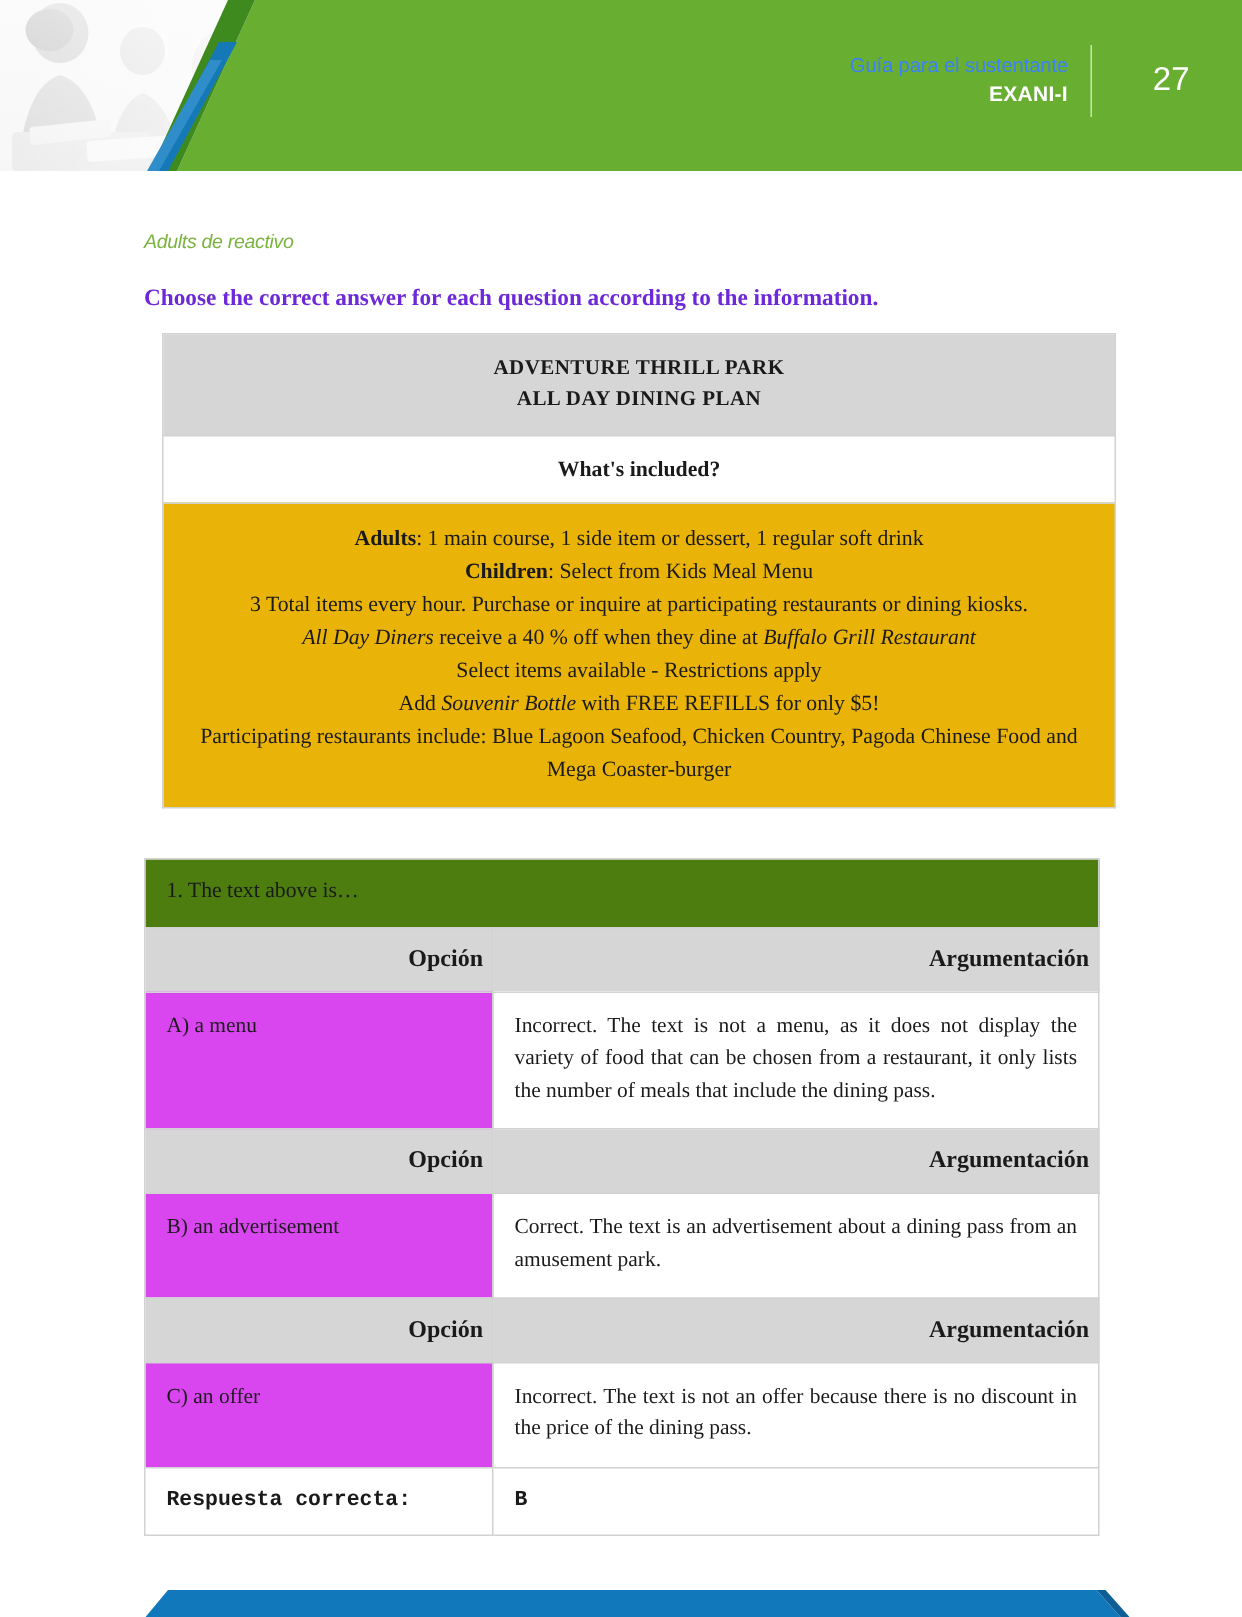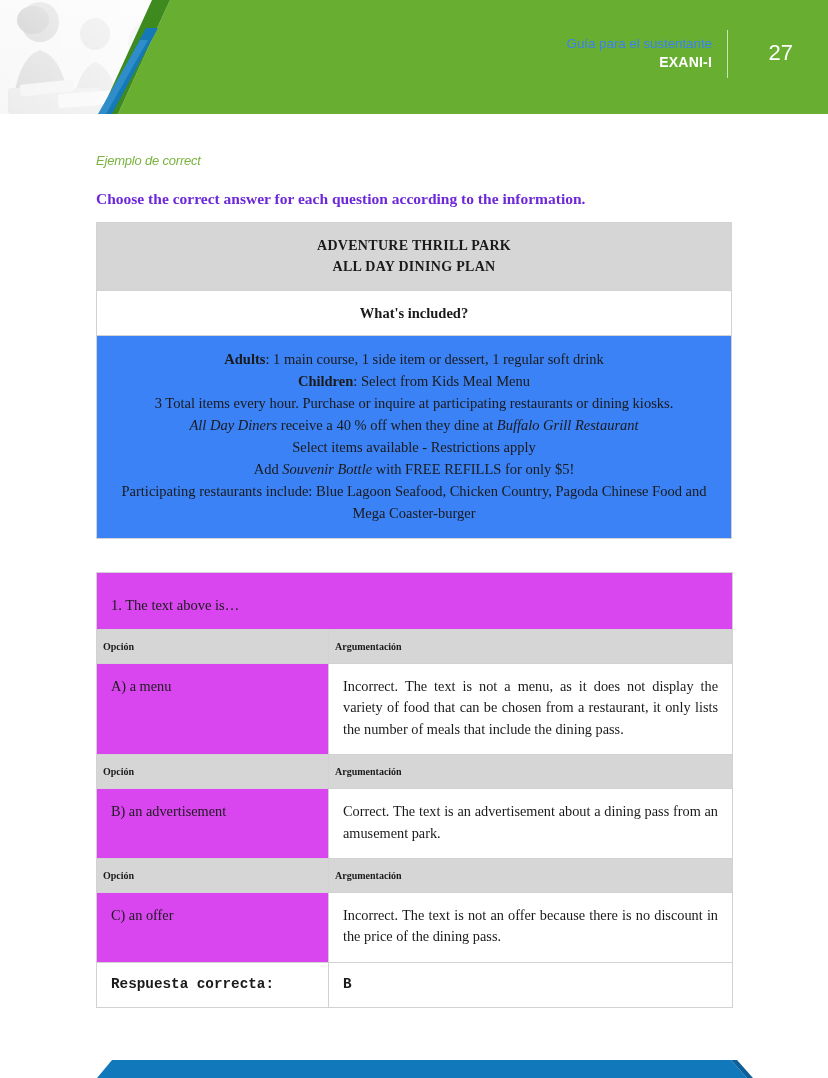--- a/index.html
+++ b/index.html
@@ -131,21 +131,21 @@
     width: 660px;
     font-size: 15.5px;
     font-weight: bold;
     color: #6d28d9;
   }
 
   
   .info-table {
     position: absolute;
     top: 108px;
-    left: 96px;
+    left: 108px;
     width: 636px;
     border-collapse: collapse;
     padding-left: 48px;
   }
   .info-table td {
     border: 1px solid #d2d2d2;
     padding: 9px 10px;
     text-align: center;
     font-size: 14.5px;
     line-height: 1.52;
@@ -158,21 +158,21 @@
     letter-spacing: 0.3px;
     padding: 12px 10px !important;
   }
   .info-price, .info-q {
     font-weight: bold;
     background: #ffffff;
     padding: 11px 10px !important;
   }
   .info-body {
     padding: 12px 14px 14px 14px !important;
-    background: #3b82f6;
+    background: #eab308;
   }
   .info-body .bline { display: block; }
   .info-body b { font-weight: bold; }
   .info-body i { font-style: italic; }
 
   
   .q-table {
     position: absolute;
     top: 458px;
     left: 96px;
@@ -181,30 +181,30 @@
     table-layout: fixed;
   }
   .q-table td {
     border: 1px solid #d2d2d2;
     font-size: 14.3px;
     line-height: 1.5;
     color: #1a1a1a;
     vertical-align: top;
   }
   .q-stem td {
-    padding: 22px 12px 12px 14px;
-    background: #d946ef;
+    padding: 11px 12px 12px 14px;
+    background: #4d7c0f;
     font-size: 14.5px;
   }
   .hdr-row td {
     background: #d6d6d6;
-    text-align: left;
+    text-align: right;
     font-weight: bold;
     padding: 9px 6px;
-    font-size: 10px;
+    font-size: 16px;
   }
   .opt-row td.opt-cell {
     padding: 12px 10px 14px 14px;
     background: #d946ef;
   }
   .opt-row td.arg-cell {
     padding: 12px 14px 14px 14px;
     background: #ffffff;
     text-align: justify;
     text-justify: inter-word;
@@ -287,21 +287,21 @@
   <div class="header-text">
     <div class="line1">Guía para el sustentante</div>
     <div class="line2">EXANI-I</div>
   </div>
   <div class="header-divider"></div>
   <div class="header-pageno">27</div>
 </div>
 
 <div class="content">
 
-  <div class="section-label">Ejemplo de correct</div>
+  <div class="section-label">Adults de reactivo</div>
   <div class="instruction">Choose the correct answer for each question according to the information.</div>
 
   <table class="info-table">
     <tbody>
       <tr>
         <td class="info-head">
           <span>ADVENTURE THRILL PARK</span><br>
           <span>ALL DAY DINING PLAN</span>
         </td>
       </tr>

